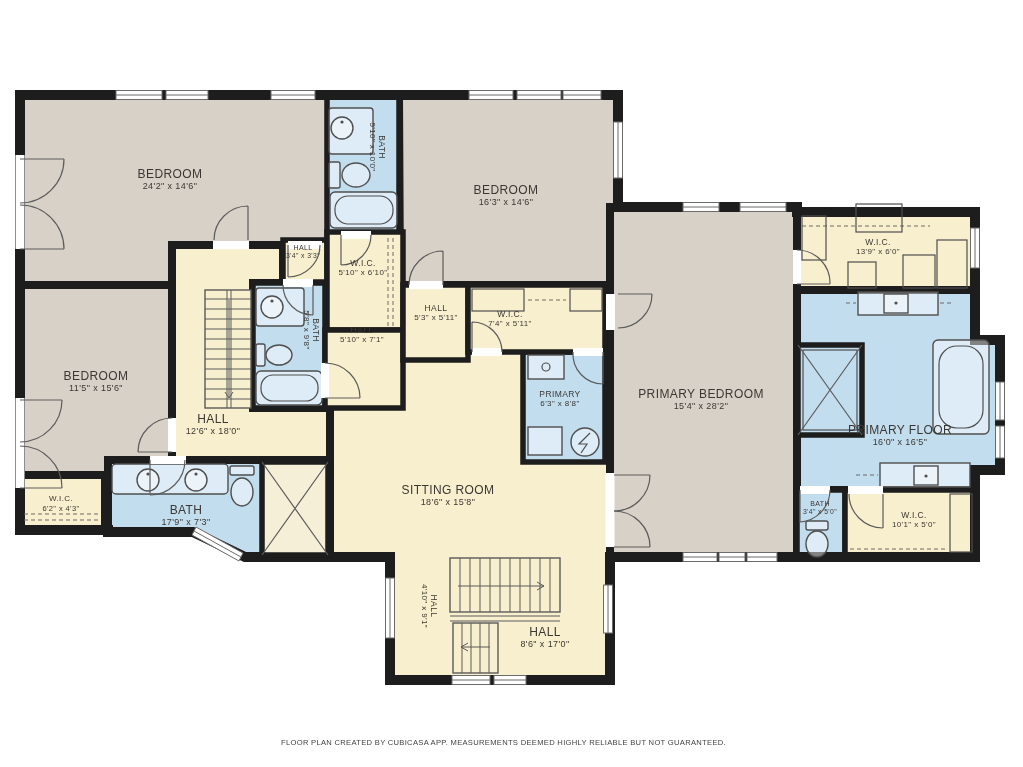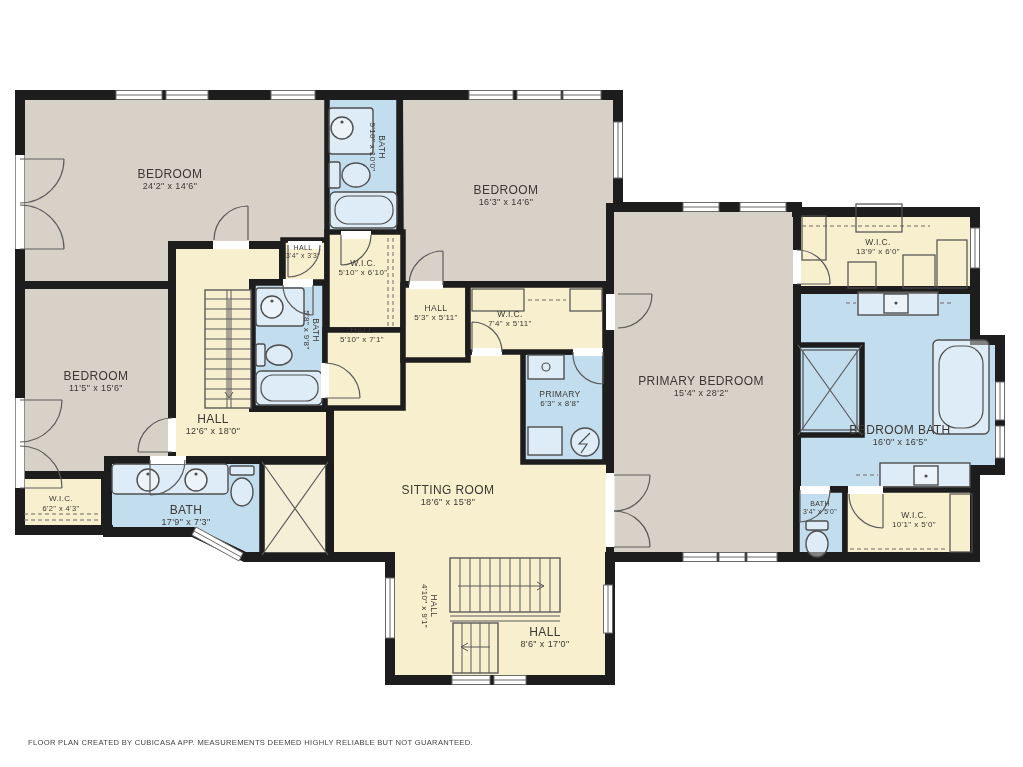--- a/index.html
+++ b/index.html
@@ -28,22 +28,22 @@
 
   
   .rlabel{position:absolute;transform:translate(-50%,-50%);text-align:center;
           color:var(--text);white-space:nowrap;line-height:1.2;letter-spacing:.4px;}
   .rlabel.rot90{transform:translate(-50%,-50%) rotate(90deg);}
   .rlabel.lg .rname{font-size:12px;} .rlabel.lg .rdims{font-size:9px;}
   .rlabel.md .rname{font-size:8.5px;} .rlabel.md .rdims{font-size:8px;}
   .rlabel.sm .rname{font-size:8px;}  .rlabel.sm .rdims{font-size:7.5px;}
   .rlabel.xs .rname{font-size:7px;}  .rlabel.xs .rdims{font-size:6.8px;}
 
-  #footer-note{position:absolute;left:0;right:16px;top:738px;text-align:left;
-               font-size:7.6px;color:#3f3f3f;letter-spacing:.3px;padding-left:28px;}
+  #footer-note{position:absolute;left:0;right:16px;top:738px;text-align:center;
+               font-size:7.6px;color:#3f3f3f;letter-spacing:.3px;}
 </style>
 </head>
 <body>
 
 <div id="stage">
   <svg id="plan-svg" width="1023" height="767" viewBox="0 0 1023 767">
 
     <path class="rm-hall wall w8" d="M330,350 H610 V680 H390 V557 H330 Z"></path>
     <path class="rm-hall wall w8" d="M172,240 H283 V283 H253 V408 H330 V462 H172 Z"></path>
 
@@ -342,30 +342,30 @@
     <div class="rdims">18'6" x 15'8"</div>
   </div>
   <div class="rlabel md rot90" style="left:429px;top:606px">
     <div class="rname">HALL</div>
     <div class="rdims">4'10" x 9'1"</div>
   </div>
   <div class="rlabel lg" style="left:545px;top:638px">
     <div class="rname">HALL</div>
     <div class="rdims">8'6" x 17'0"</div>
   </div>
-  <div class="rlabel lg" style="left:701px;top:387px">
+  <div class="rlabel lg" style="left:701px;top:400px">
     <div class="rname">PRIMARY BEDROOM</div>
     <div class="rdims">15'4" x 28'2"</div>
   </div>
   <div class="rlabel md" style="left:878px;top:247px">
     <div class="rname">W.I.C.</div>
     <div class="rdims">13'9" x 6'0"</div>
   </div>
   <div class="rlabel lg" style="left:900px;top:436px">
-    <div class="rname">BEDROOM BATH</div>
+    <div class="rname">PRIMARY FLOOR</div>
     <div class="rdims">16'0" x 16'5"</div>
   </div>
   <div class="rlabel xs" style="left:820px;top:508px">
     <div class="rname">BATH</div>
     <div class="rdims">3'4" x 5'0"</div>
   </div>
   <div class="rlabel md" style="left:914px;top:520px">
     <div class="rname">W.I.C.</div>
     <div class="rdims">10'1" x 5'0"</div>
   </div>

